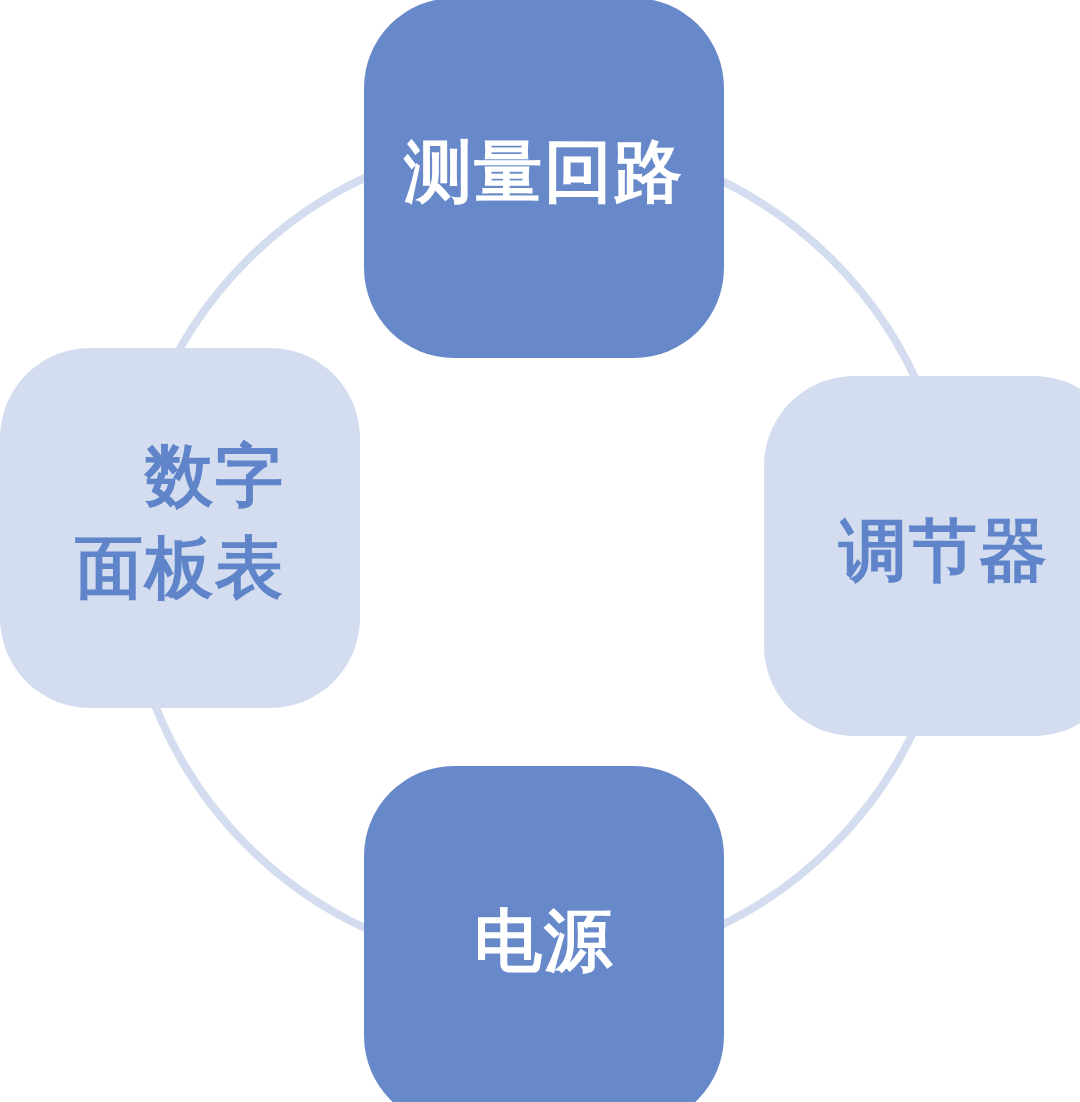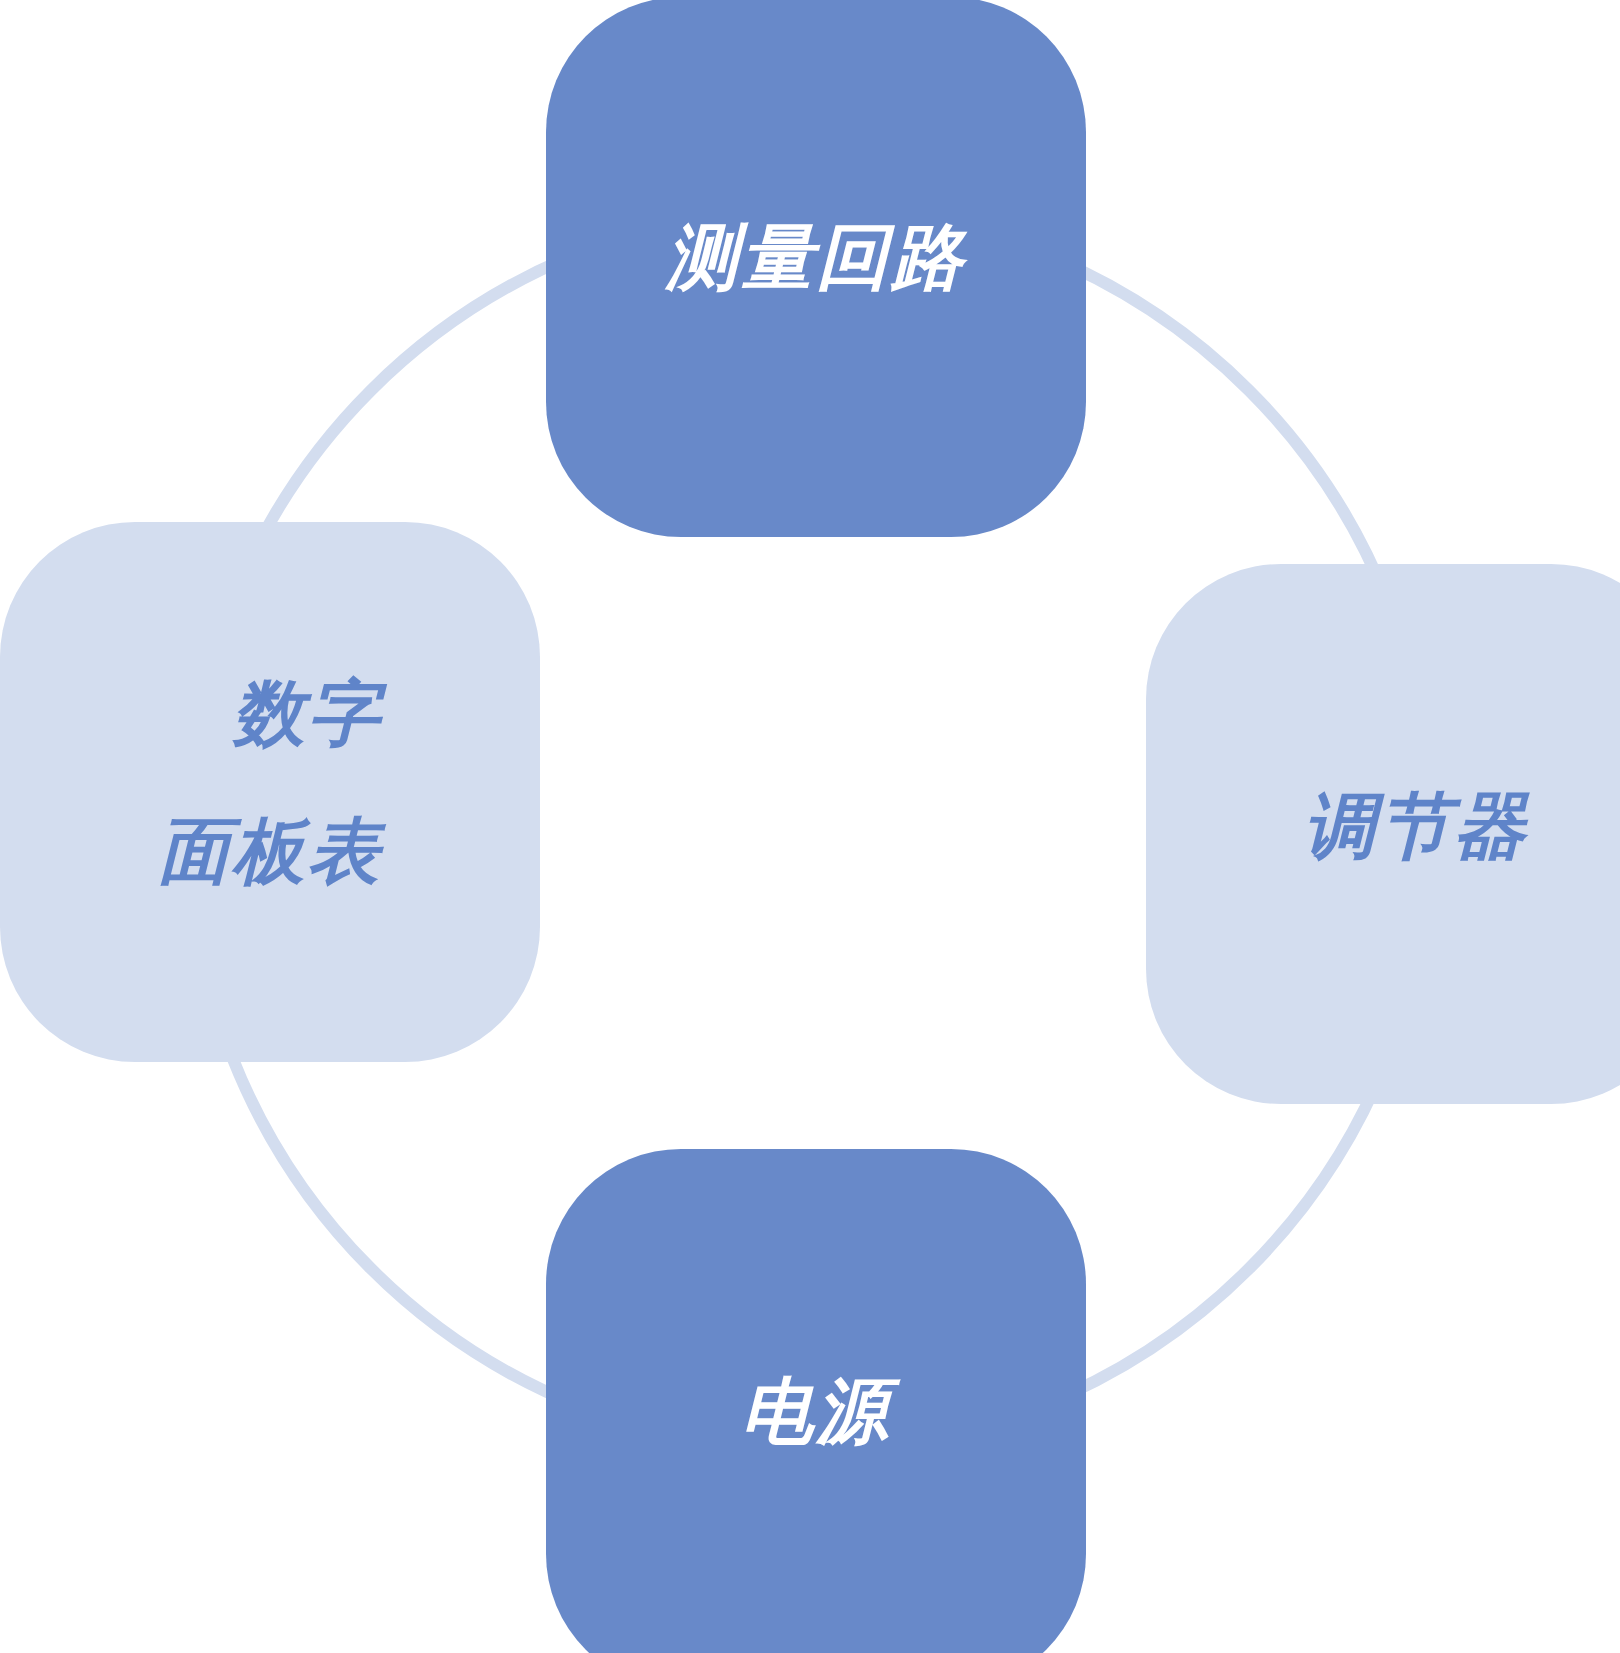--- a/index.html
+++ b/index.html
@@ -1,21 +1,21 @@
 <!DOCTYPE html>
 <html><head>
 <meta charset="utf-8">
 <style>
   html,body{margin:0;padding:0;background:#ffffff;}
   body{width:1080px;height:1102px;position:relative;overflow:hidden;font-family:"DejaVu Sans",sans-serif;}
   .ring{position:absolute;left:0;top:0;}
   .box{position:absolute;width:360px;height:360px;border-radius:90px;display:flex;align-items:center;justify-content:center;text-align:center;font-weight:bold;box-sizing:border-box;}
   .dark{background:#6889c9;color:#ffffff;}
   .light{background:#d3ddef;color:#5f84c9;}
-  .label{font-size:48px;line-height:92px;letter-spacing:2px;white-space:pre-line;font-style:italic;}
+  .label{font-size:68px;line-height:92px;letter-spacing:2px;white-space:pre-line;}
   #box-top{left:364px;top:-2px;}
   #box-left{left:0px;top:348px;text-align:right;}
   #box-right{left:764px;top:348px;margin-top:28px;}
   #box-bottom{left:364px;top:766px;}
   #box-top .label{margin-top:-12px;}
   #box-bottom .label{margin-top:-10px;}
   #box-right .label{margin-top:-10px;}
   #box-left .label{margin-top:-12px;}
 </style>
 </head>

